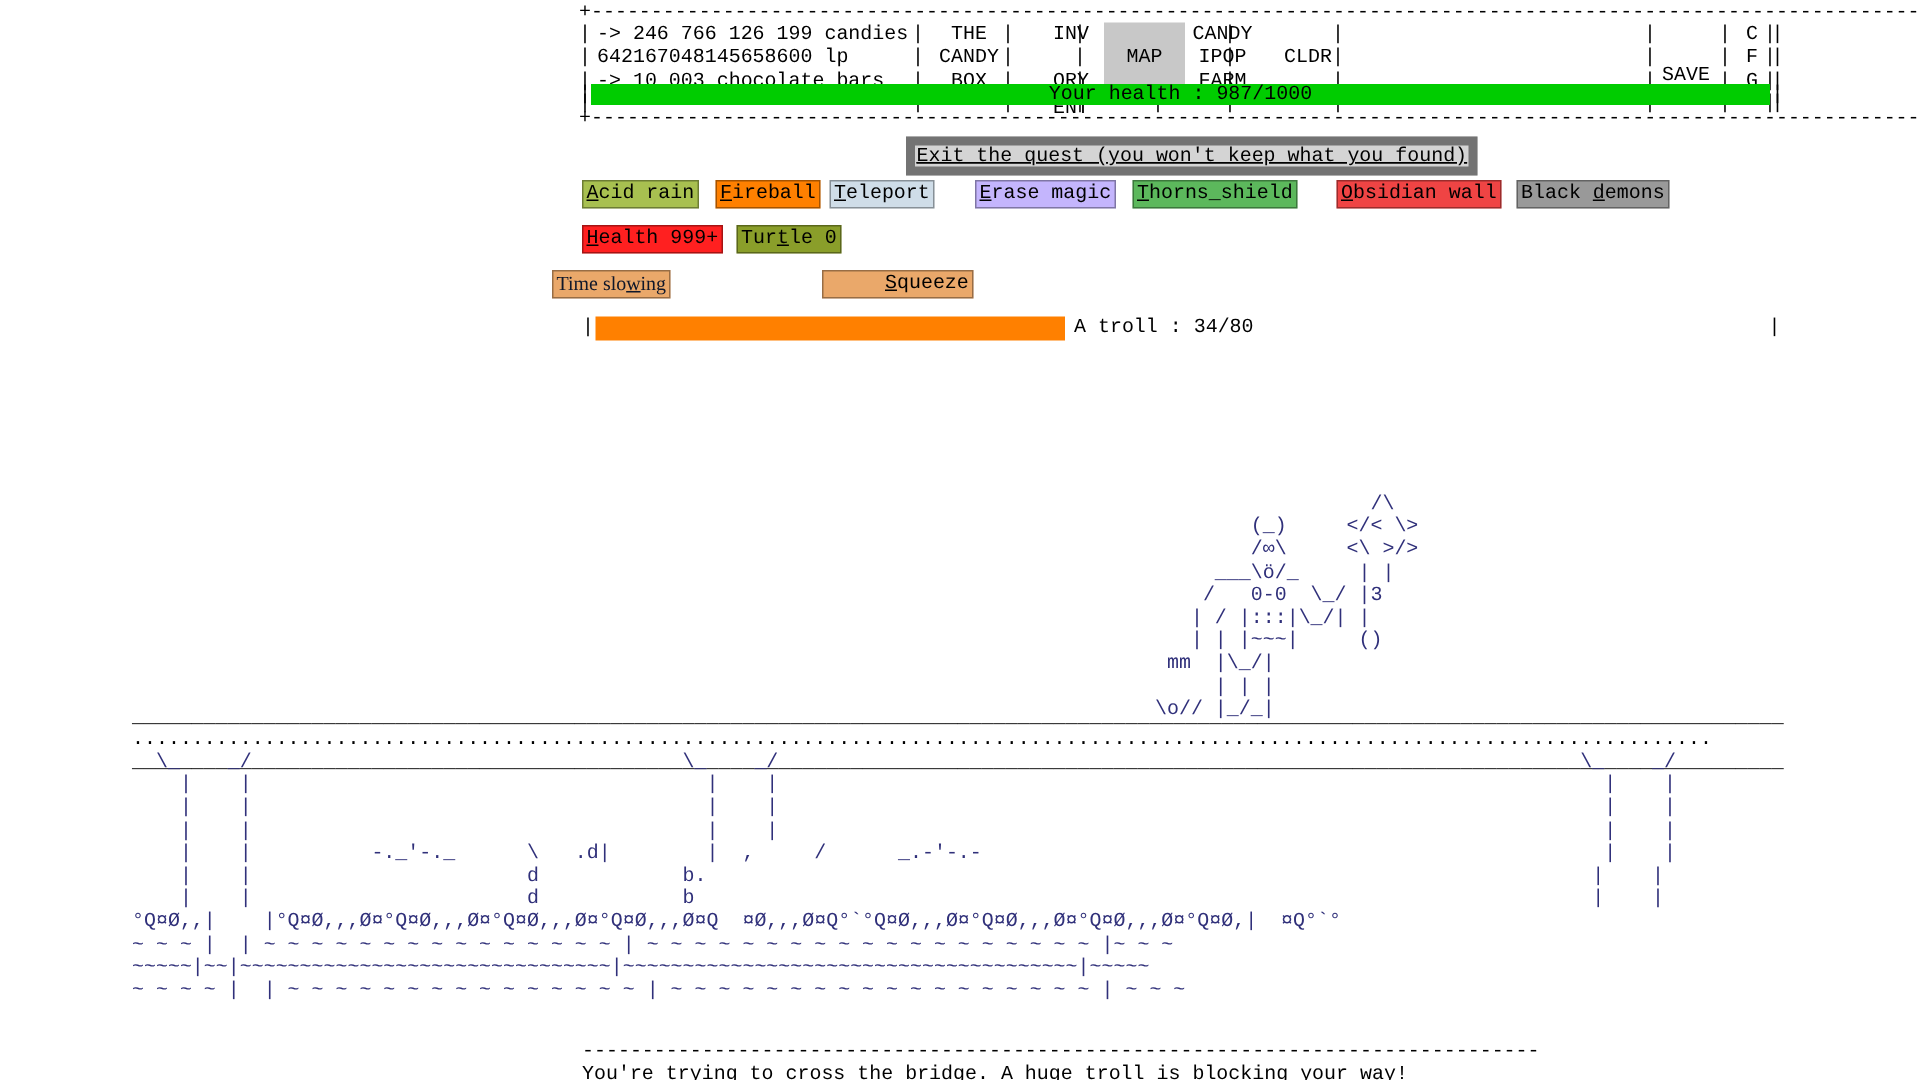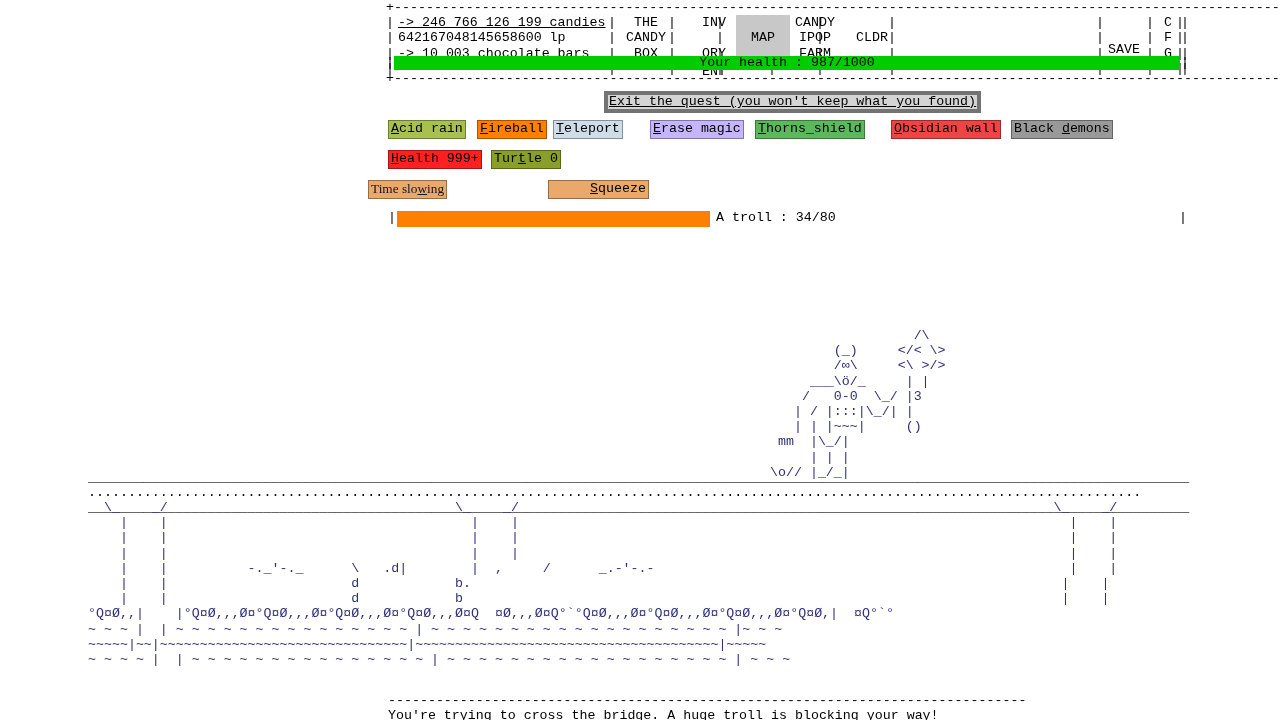--- a/index.html
+++ b/index.html
@@ -62,21 +62,21 @@
     color: #000;
   }
   .hud-bar-pipe-l { position:absolute; left:0px; top:55px; font-size:13.3px; line-height:15.2px; }
   .hud-bar-pipe-r { position:absolute; left:795px; top:55px; font-size:13.3px; line-height:15.2px; }
 
   
   #exit-quest {
     position: absolute;
     left: 604px; top: 91px;
     background: #d4d4d4;
-    border: 4px solid #737373;
+    border: 6px solid #737373;
     font-size: 13.3px;
     line-height: 14px;
     padding: 0px 1px;
     white-space: pre;
     cursor: pointer;
     color: #000;
   }
   #exit-quest span { text-decoration: underline; }
 
   
@@ -159,21 +159,21 @@
 
   <div id="hud">
 
     <div class="frame-line">+-------------------------------------------------------------------------------------------------------------------------+</div>
 
     <div id="hud-grid">
         <div class="hud-pipe" style="left: 0px; top: 0px;">|</div>
         <div class="hud-pipe" style="left: 0px; top: 15.2px;">|</div>
         <div class="hud-pipe" style="left: 0px; top: 30.4px;">|</div>
         <div class="hud-pipe" style="left: 0px; top: 45.6px;">|</div>
-        <div class="hud-cell" style="left: 12px; top: 0px; text-align: center; text-decoration: underline;">-&gt; 246 766 126 199 candies</div>
+        <div class="hud-cell" style="left: 12px; top: 0px; text-align: center;">-&gt; 246 766 126 199 candies</div>
         <div class="hud-cell" style="left: 12px; top: 15.2px; text-align: left;">642167048145658600 lp</div>
         <div class="hud-cell" style="left: 12px; top: 30.4px; text-align: left;">-&gt; 10 003 chocolate bars</div>
         <div class="hud-pipe" style="left: 222px; top: 0px;">|</div>
         <div class="hud-pipe" style="left: 222px; top: 15.2px;">|</div>
         <div class="hud-pipe" style="left: 222px; top: 30.4px;">|</div>
         <div class="hud-pipe" style="left: 222px; top: 45.6px;">|</div>
         <div class="hud-pipe" style="left: 282px; top: 0px;">|</div>
         <div class="hud-pipe" style="left: 282px; top: 15.2px;">|</div>
         <div class="hud-pipe" style="left: 282px; top: 30.4px;">|</div>
         <div class="hud-pipe" style="left: 282px; top: 45.6px;">|</div>

